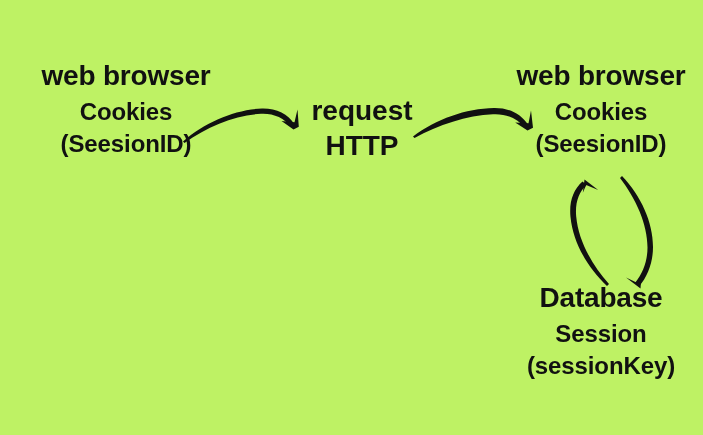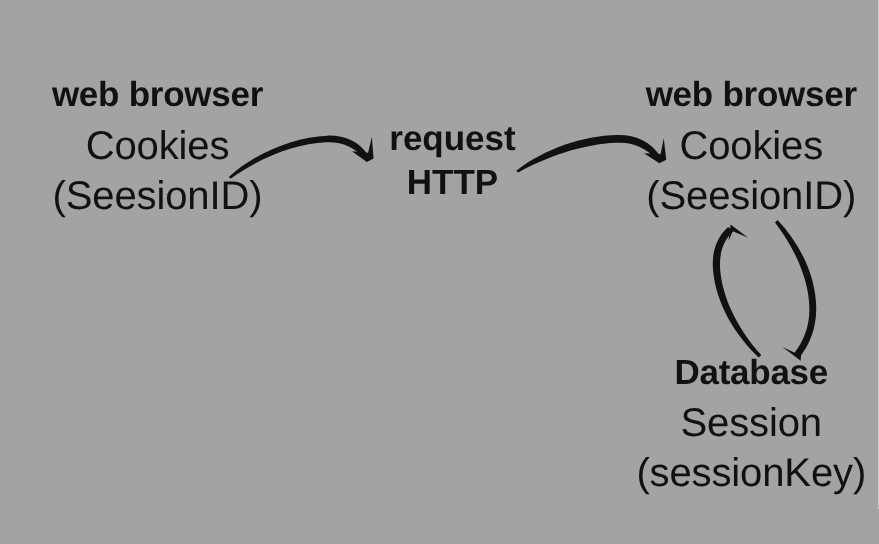--- a/index.html
+++ b/index.html
@@ -9,39 +9,39 @@
     background: #ffffff;
   }
   body {
     font-family: "Liberation Sans", "DejaVu Sans", sans-serif;
     color: #0a0a0a;
   }
   #canvas {
     position: relative;
     width: 703px;
     height: 435px;
-    background: #a3a3a3;
+    background: #bef264;
     overflow: hidden;
   }
   .node {
     position: absolute;
     text-align: center;
     white-space: nowrap;
     line-height: 1.0;
   }
   .node-title {
     font-size: 28px;
     font-weight: bold;
     letter-spacing: -0.2px;
     display: block;
     color: #111111;
   }
   .node-line {
-    font-size: 32px;
-    font-weight: normal;
+    font-size: 24px;
+    font-weight: bold;
     letter-spacing: -0.1px;
     display: block;
     color: #111111;
   }
   .node-title + .node-line { margin-top: 10px; }
   .node-line + .node-line { margin-top: 8px; }
 
   .label-center {
     position: absolute;
     text-align: center;

